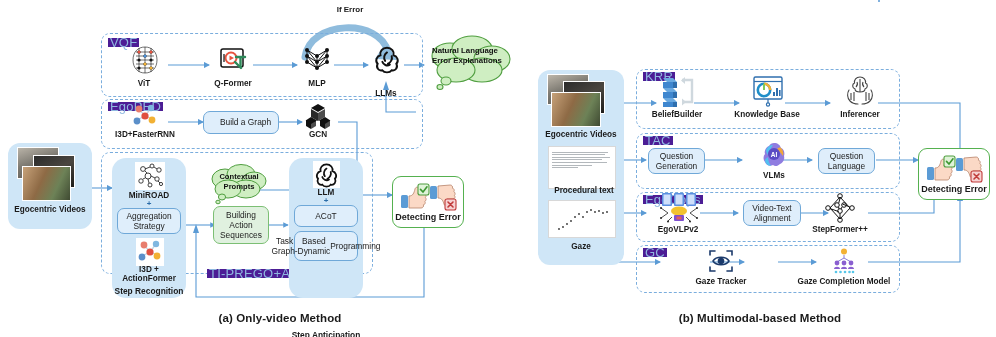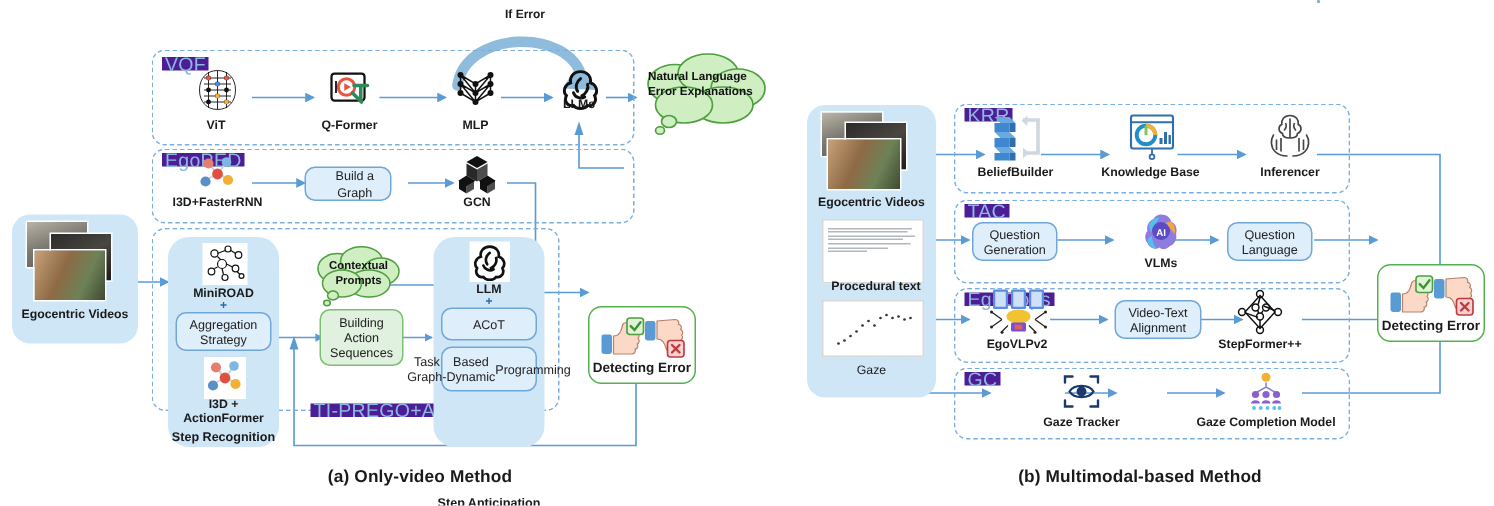--- a/index.html
+++ b/index.html
@@ -19,21 +19,21 @@
   .panel{background:#cfe6f7;border-radius:12px;}
   .panel-lite{background:#cfe6f7;border-radius:14px;}
 
   
   .box{background:#dfeefb;border:1px solid #6fa8d8;border-radius:7px;
        display:flex;align-items:center;justify-content:center;text-align:center;
        font-size:8.4px;color:#222;line-height:1.22;padding:2px 3px;}
 
   
   .green-box{border:1.6px solid #55b14f;border-radius:9px;background:#fff;
-             display:flex;flex-direction:column;align-items:center;justify-content:center;margin-top:28px;}
+             display:flex;flex-direction:column;align-items:center;justify-content:center;}
   .green-box .lbl{font-size:9px;font-weight:bold;margin-top:1px;}
 
   
   .caption{font-size:11.5px;font-weight:bold;letter-spacing:.1px;text-align:center;}
 
   
   .nlabel{position:absolute;font-size:8.2px;font-weight:bold;text-align:center;
           line-height:1.12;width:100%;left:0;}
 
   
@@ -170,21 +170,21 @@
   </div>
 
   <div class="abs" style="left:360px;top:44px;width:52px;height:48px;">
     <svg class="ic" style="left:12px;top:0;" width="30" height="30" viewBox="0 0 32 32">
       <g fill="none" stroke="#111" stroke-width="2.1" stroke-linecap="round">
         <path d="M16,4 C11,4 8,8 9,12 C5,13 3,18 6,21 C4,25 7,29 11,28 C13,31 19,31 21,28
                  C25,29 28,25 26,21 C29,18 27,13 23,12 C24,8 21,4 16,4z"></path>
         <path d="M16,9 C13,11 12,15 14,18 M21,13 C22,16 20,20 17,21 M11,19 C12,22 16,24 19,22"></path>
       </g>
     </svg>
-    <div class="nlabel" style="top:21px;">LLMs</div>
+    <div class="nlabel" style="top:45px;">LLMs</div>
   </div>
 
   <div class="abs" style="left:310px;top:5px;width:80px;text-align:center;font-size:8px;font-weight:bold;">If Error</div>
 
   <div class="abs" style="left:424px;top:34px;width:92px;height:58px;">
     <svg width="92" height="58" viewBox="0 0 92 58">
       <g fill="#cfeec2" stroke="#4f9e3f" stroke-width="1.1">
         <ellipse cx="26" cy="22" rx="18" ry="13"></ellipse>
         <ellipse cx="48" cy="15" rx="20" ry="13"></ellipse>
         <ellipse cx="68" cy="25" rx="18" ry="13"></ellipse>
@@ -210,21 +210,21 @@
       </g>
       <circle cx="8" cy="6" r="3.4" fill="#e87d6e"></circle>
       <circle cx="20" cy="5" r="3.2" fill="#7fb7e0"></circle>
       <circle cx="14" cy="13" r="3.6" fill="#e04f3f"></circle>
       <circle cx="6" cy="18" r="3.4" fill="#5b8fc9"></circle>
       <circle cx="21" cy="17" r="3.4" fill="#f2b134"></circle>
     </svg>
     <div class="nlabel" style="top:27px;">I3D+FasterRNN</div>
   </div>
 
-  <div class="abs box" style="left:203px;top:111px;width:58px;height:23px;padding-left:12px;">Build a Graph</div>
+  <div class="abs box" style="left:203px;top:111px;width:76px;height:23px;padding-left:12px;">Build a Graph</div>
 
   <div class="abs" style="left:296px;top:103px;width:44px;height:40px;">
     <svg class="ic" style="left:9px;top:0;" width="26" height="26" viewBox="0 0 26 26">
       <g fill="#111">
         <path d="M13,1 L20,5 L13,9 L6,5 z"></path>
         <path d="M6,6 L13,10 L13,18 L6,14 z" opacity=".9"></path>
         <path d="M20,6 L20,14 L13,18 L13,10 z" opacity=".75"></path>
         <path d="M6,12 L12,15.5 L6,19 L0.6,15.5 z" transform="translate(0,2)"></path>
         <path d="M20,12 L25.4,15.5 L20,19 L14,15.5 z" transform="translate(0,2)"></path>
         <path d="M1,16 L6,19 L6,25 L1,22 z" transform="translate(0,1)"></path>
@@ -411,21 +411,21 @@
         <circle cx="34" cy="16" r="0.9"></circle>
           <circle cx="38" cy="11" r="0.9"></circle>
           <circle cx="42" cy="9" r="0.9"></circle>
         <circle cx="46" cy="11" r="0.9"></circle>
           <circle cx="50" cy="10" r="0.9"></circle>
           <circle cx="54" cy="12" r="0.9"></circle>
         <circle cx="58" cy="11" r="0.9"></circle>
       </g>
     </svg>
   </div>
-  <div class="abs" style="left:538px;top:242px;width:86px;text-align:center;font-size:8.2px;font-weight:normal;">Gaze</div>
+  <div class="abs" style="left:538px;top:242px;width:86px;text-align:center;font-size:8.2px;font-weight:bold;">Gaze</div>
 
   <div class="abs grp" style="left:878px;top:0;width:0;height:0;"></div>
   <div class="abs grp" style="left:636px;top:69px;width:264px;height:60px;"></div>
   <div class="grp-label" style="left:643px;top:72px;">KRR</div>
 
   <div class="abs" style="left:645px;top:74px;width:64px;height:48px;">
     <svg class="ic" style="left:14px;top:0;" width="36" height="34" viewBox="0 0 36 34">
       <g>
         <path d="M4,4 L14,4 L18,8 L8,8 z" fill="#6aa9e0"></path>
           <rect x="4" y="8" width="10" height="6" fill="#3f87cf"></rect>

